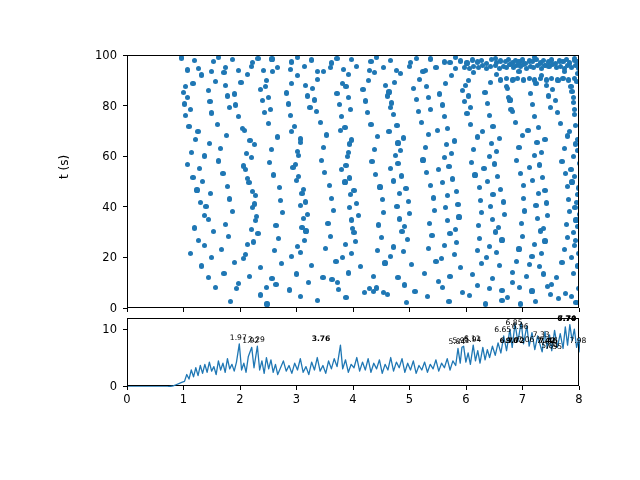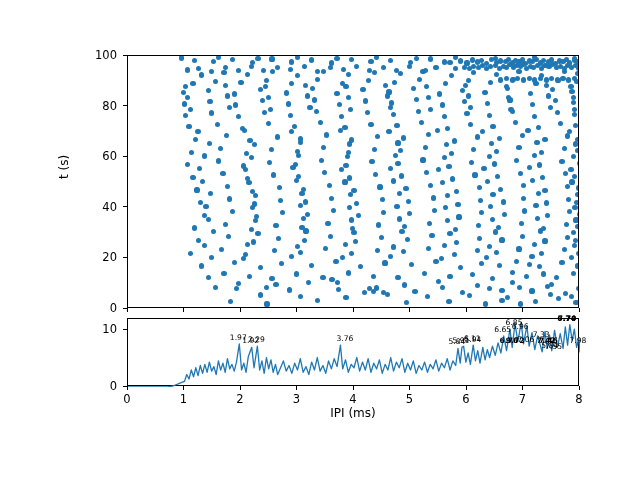--- a/index.html
+++ b/index.html
@@ -743,36 +743,35 @@
       <div class="xlabel-txt" style="left: 436px; width: 60px; top: 392px;">6</div>
       <div class="tick xtick" style="left: 522px; top: 386px;"></div>
       <div class="xlabel-txt" style="left: 492.5px; width: 60px; top: 392px;">7</div>
       <div class="tick xtick" style="left: 578.5px; top: 386px;"></div>
       <div class="xlabel-txt" style="left: 549px; width: 60px; top: 392px;">8</div>
     </div>
   <div id="peak-annotations">
       <div class="peak-label" style="left: 238.305px; top: 333.933px;">1.97</div>
       <div class="peak-label" style="left: 250.735px; top: 337.333px;">1.92</div>
       <div class="peak-label" style="left: 256.385px; top: 336.2px;">2.29</div>
-      <div class="peak-label" style="left: 345px; top: 335.067px;">3.76</div>
+      <div class="peak-label" style="left: 321px; top: 335.067px; font-weight: bold;">3.76</div>
       <div class="peak-label" style="left: 456.96px; top: 338.467px;">5.84</div>
       <div class="peak-label" style="left: 460.915px; top: 337.333px;">5.91</div>
       <div class="peak-label" style="left: 473px; top: 336.2px;">5.94</div>
       <div class="peak-label" style="left: 472.215px; top: 335.067px;">6.11</div>
       <div class="peak-label" style="left: 502.725px; top: 326px;">6.65</div>
       <div class="peak-label bold" style="left: 508.94px; top: 337.333px;">6.76</div>
       <div class="peak-label" style="left: 514.025px; top: 319.2px;">6.85</div>
       <div class="peak-label bold" style="left: 515.155px; top: 337.333px;">9.72</div>
       <div class="peak-label" style="left: 520.24px; top: 322.6px;">6.96</div>
       <div class="peak-label" style="left: 525.89px; top: 336.2px;">7.06</div>
       <div class="peak-label" style="left: 541.145px; top: 330.533px;">7.33</div>
       <div class="peak-label bold" style="left: 546.23px; top: 337.333px;">7.42</div>
       <div class="peak-label bold" style="left: 548.49px; top: 337.333px;">7.46</div>
       <div class="peak-label" style="left: 549.62px; top: 341.867px;">5.84</div>
       <div class="peak-label" style="left: 553.575px; top: 343px;">7.55</div>
       <div class="peak-label bold" style="left: 566.57px; top: 314.667px;">6.74</div>
       <div class="peak-label bold" style="left: 567.135px; top: 314.667px;">7.79</div>
       <div class="peak-label" style="left: 577.87px; top: 337.333px;">7.98</div>
     </div>
 
-  <div id="x-axis-title">IPI (ms)</div>
 
 </div>
 
 </body></html>

